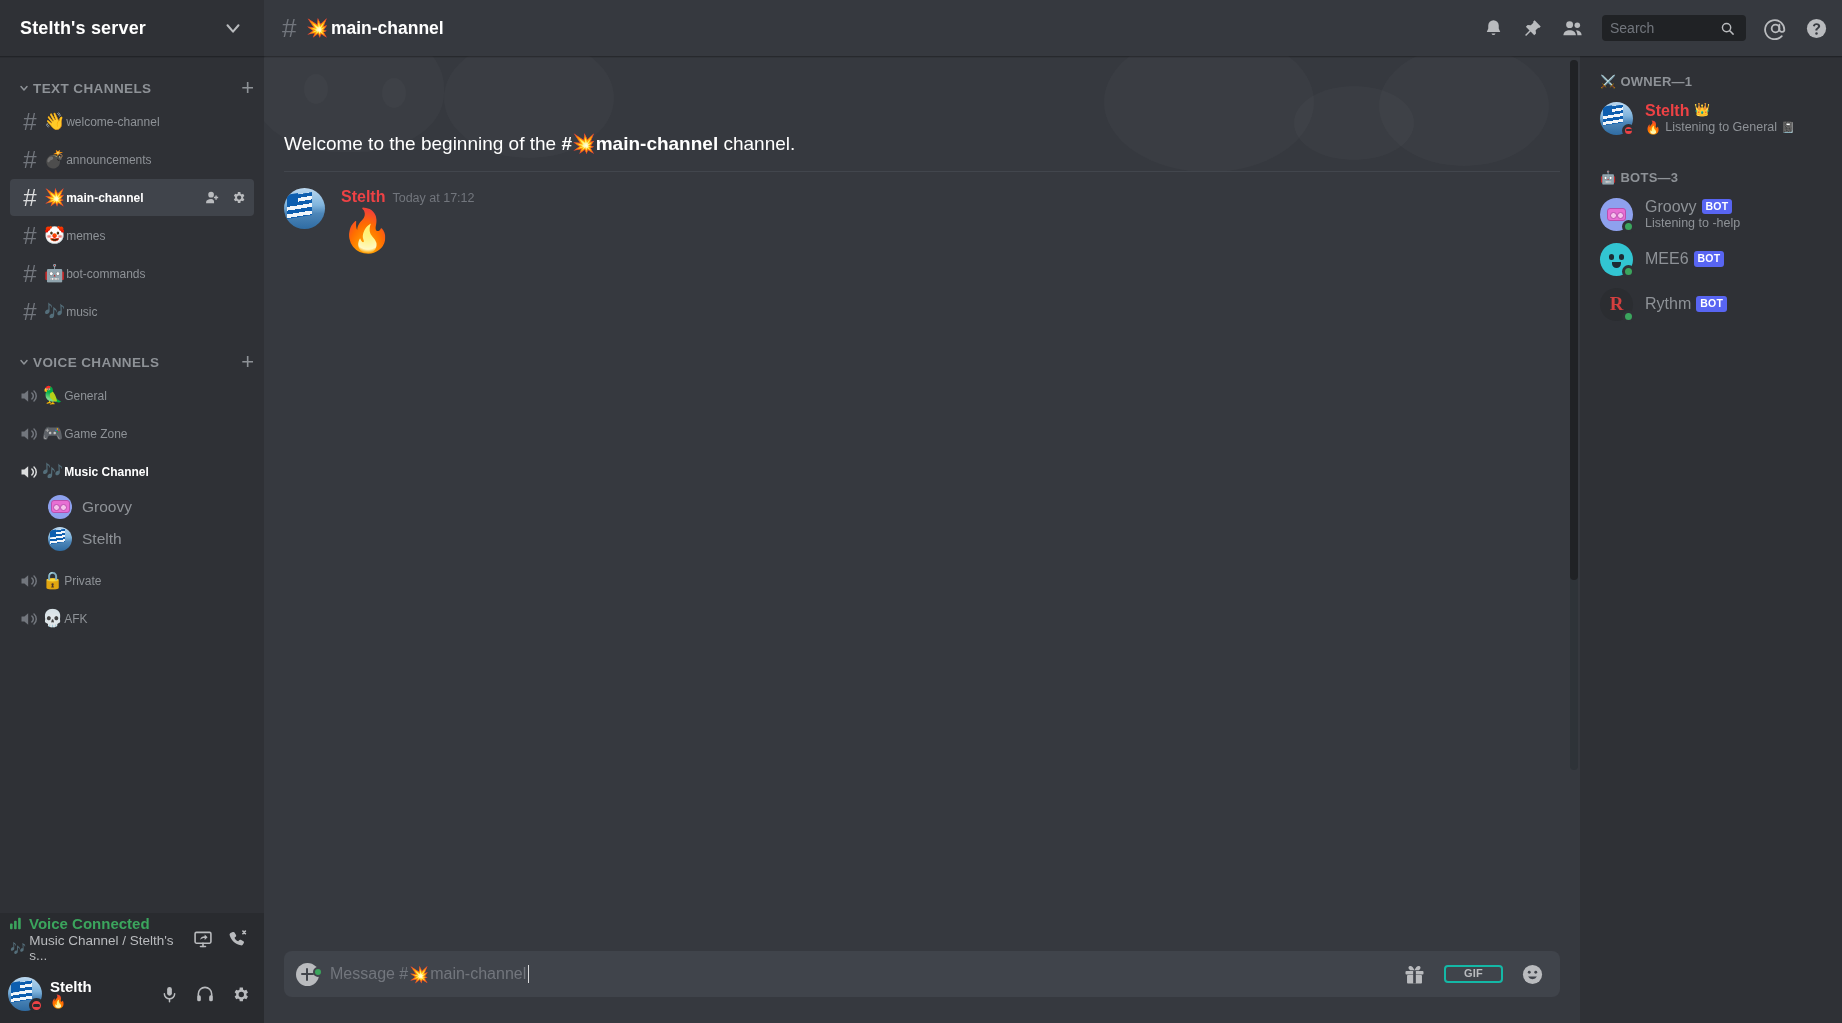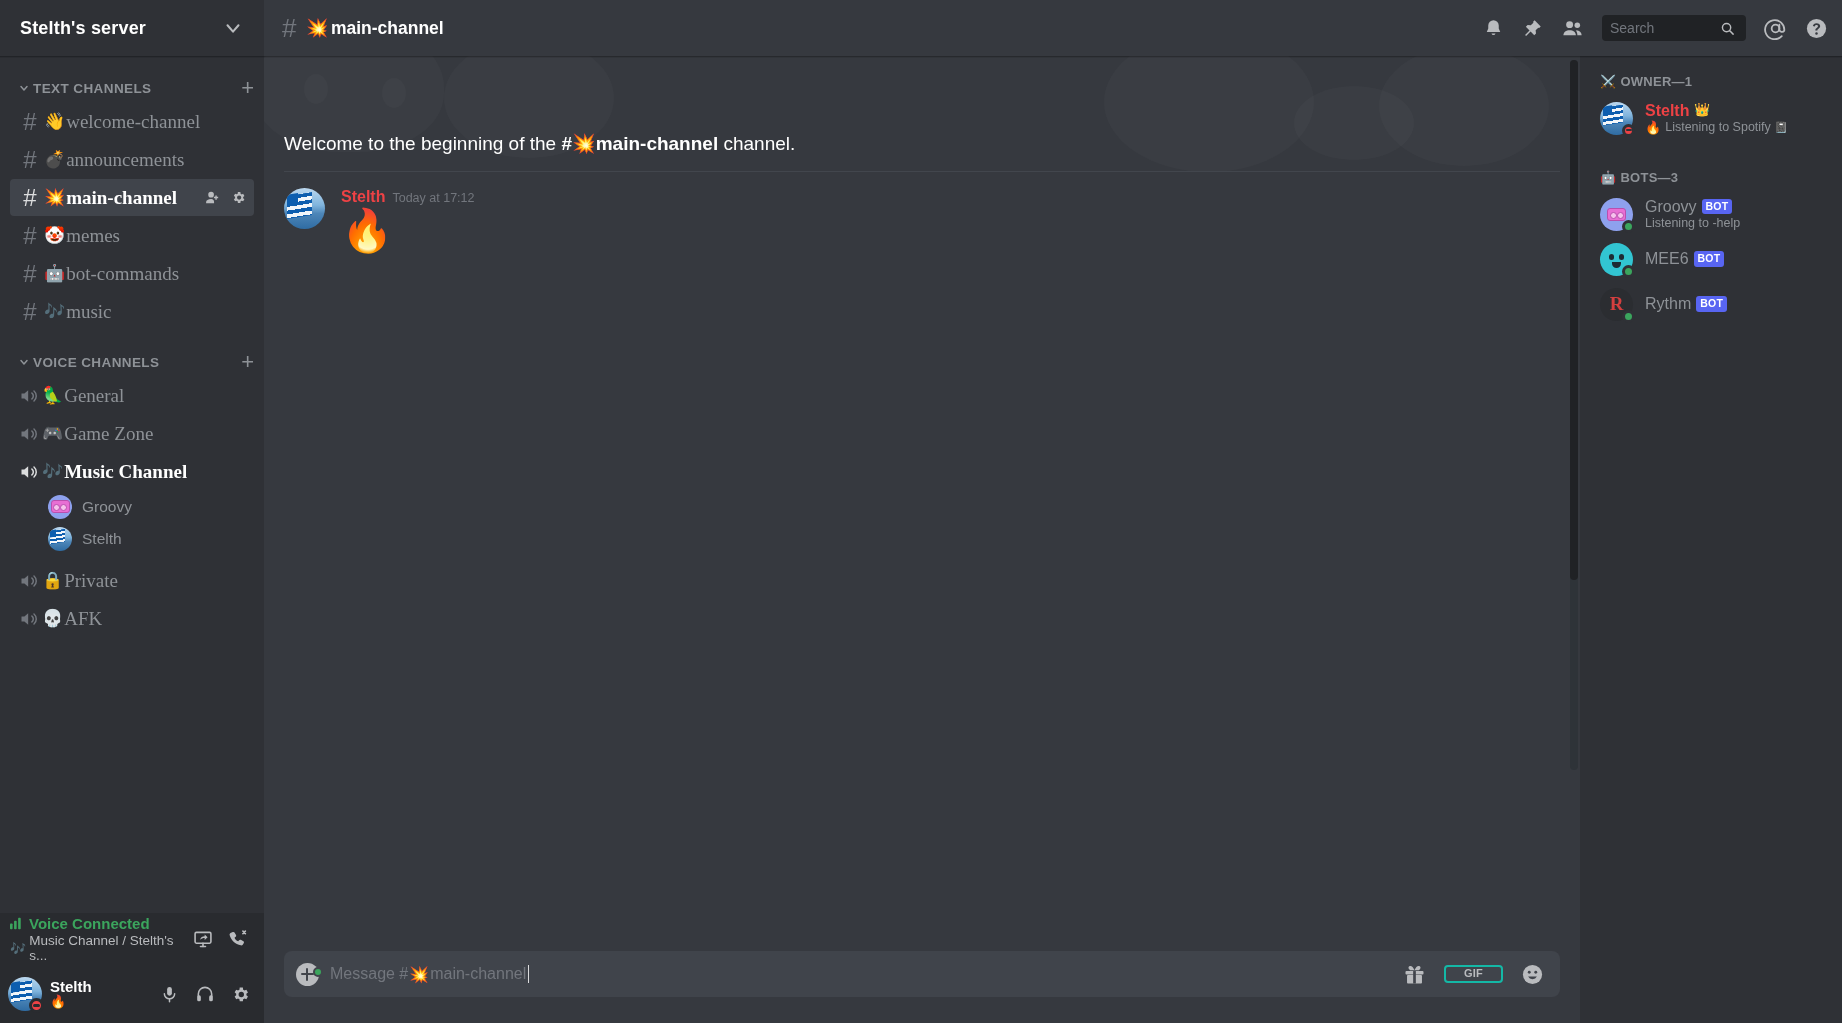--- a/index.html
+++ b/index.html
@@ -54,21 +54,21 @@
   }
   .ch.active { background: #40444b; }
   .ch-hash {
     font-size: 24px; color: #72767d; font-weight: 400;
     width: 28px; text-align: center; line-height: 1;
   }
   .ch.active .ch-hash { color: #dcddde; }
   .ch-speaker { width: 26px; display:flex; align-items:center; justify-content:center; color:#72767d; }
   .ch-emoji { font-size: 17px; margin-right: 1px; line-height: 1; }
   .ch-name {
-    font-size: 19px; color: #8e9297; white-space: nowrap; font-family: Liberation Serif, serif;
+    font-size: 12px; color: #8e9297; white-space: nowrap;
   }
   .ch.active .ch-name { color: #fff; font-weight: 600; }
   .ch.voice-active .ch-name { color:#fff; font-weight:600; }
   .ch-actions {
     margin-left: auto; display: flex; align-items: center; gap: 10px;
     color: #b9bbbe;
   }
 
   .voice-member {
     display: flex; align-items: center; height: 31px;
@@ -627,21 +627,21 @@
             <div class="m-av-inner flag-av"></div>
             <div class="status-dot dnd"></div>
           </div>
           <div class="m-text">
             <div class="m-name-row">
               <span class="m-name owner">Stelth</span>
               <span style="font-size:13px">👑</span>
             </div>
             <div class="m-status">
               <span style="font-size:13px">🔥</span>
-              <span>Listening to Spotify</span>
+              <span>Listening to General</span>
               <span style="font-size:11px">📓</span>
             </div>
           </div>
         </div>
 
         <div class="m-cat second">
           <span style="font-size:13px">🤖</span>
           <span>BOTS—3</span>
         </div>
 

